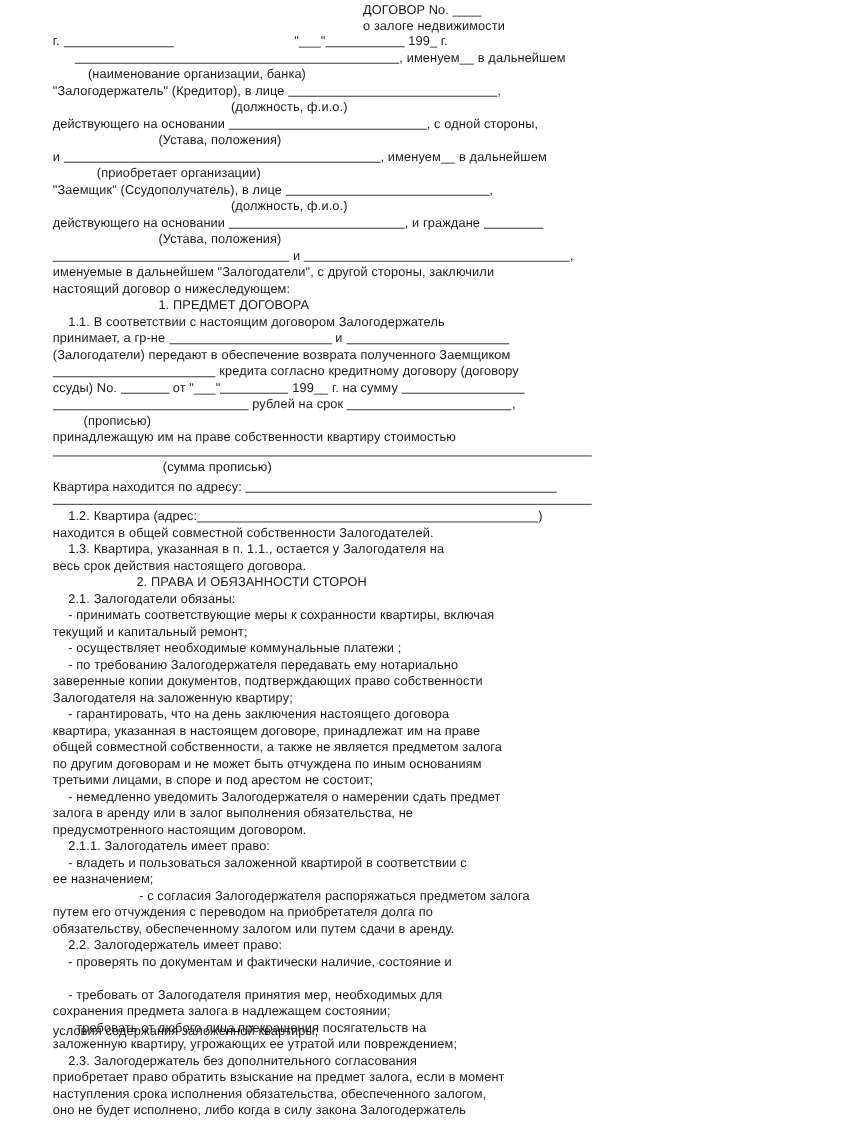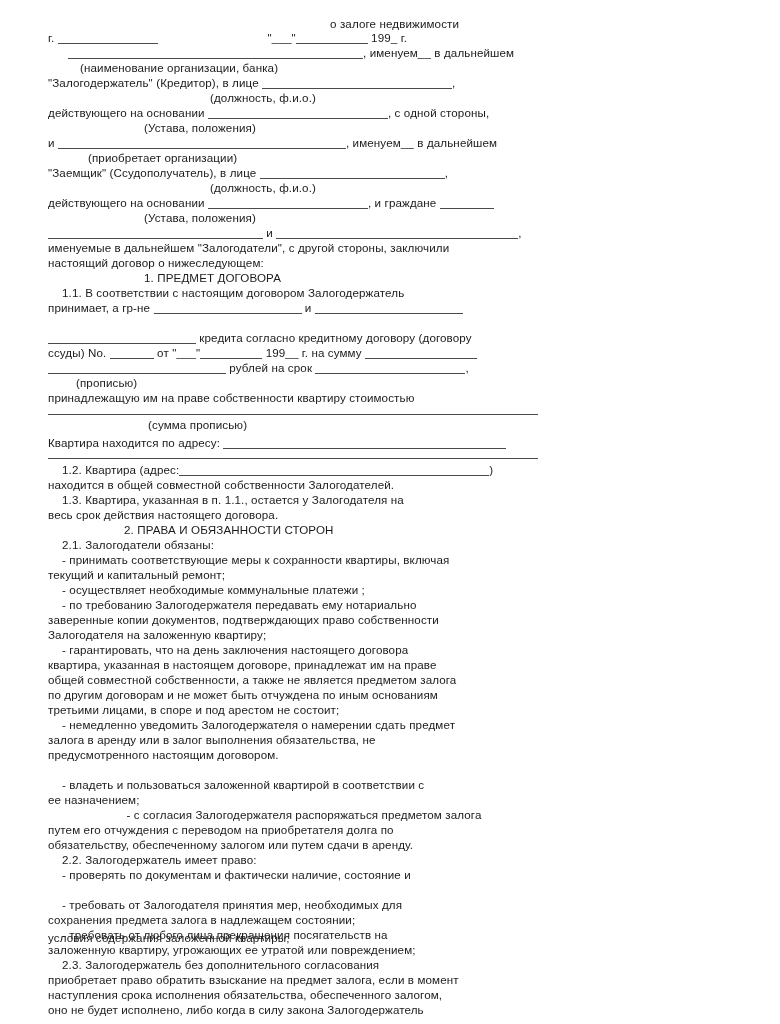--- a/index.html
+++ b/index.html
@@ -52,20 +52,23 @@
     border-bottom: 1px solid #4a4a4a;
     height: 0;
   }
   .cap { font-size: 11.6px; }
 </style>
 </head>
 <body style="color: rgb(26, 26, 26);">
 
 <div id="page" style="background: rgb(255, 255, 255);">
 
+  <div class="ln" style="left:330px;width:260px;top:2px;">
+    <span>ДОГОВОР No. ____</span>
+  </div>
 
   <div class="ln" style="left:330px;width:260px;top:16px;">
     <span>о залоге недвижимости</span>
   </div>
 
   <div class="ln" style="top:30px;">
     <span>г. </span><span class="rule" style="width: 100px; border-bottom-color: rgb(74, 74, 74);"></span><span style="display:inline-block;width:110px"></span><span>"___"</span><span class="rule" style="width: 72px; border-bottom-color: rgb(74, 74, 74);"></span>&nbsp;<span>199_ г.</span>
   </div>
 
   <div class="ln" style="top:45px;">
@@ -123,20 +126,23 @@
 
   <div class="ln" style="top:270px;left:144px;width:400px;">
     <span>1. ПРЕДМЕТ ДОГОВОРА</span>
   </div>
 
   <div class="ln ind" style="top:285px;">
     <span>1.1. В   соответствии   с   настоящим  договором   Залогодержатель</span>
   </div>
   <div class="ln" style="top:300px;">
     <span>принимает, а гр-не </span><span class="rule" style="width: 148px; border-bottom-color: rgb(74, 74, 74);"></span><span> и </span><span class="rule" style="width: 148px; border-bottom-color: rgb(74, 74, 74);"></span>
+  </div>
+  <div class="ln" style="top:315px;">
+    <span>(Залогодатели) передают в обеспечение возврата полученного  Заемщиком</span>
   </div>
   <div class="ln" style="top:330px;">
     <span class="rule" style="width: 148px; border-bottom-color: rgb(74, 74, 74);"></span><span> кредита  согласно  кредитному договору (договору</span>
   </div>
   <div class="ln" style="top:345px;">
     <span>ссуды) No. </span><span class="rule" style="width: 44px; border-bottom-color: rgb(74, 74, 74);"></span><span> от "___"</span><span class="rule" style="width: 62px; border-bottom-color: rgb(74, 74, 74);"></span><span> 199__ г. на сумму </span><span class="rule" style="width: 112px; border-bottom-color: rgb(74, 74, 74);"></span>
   </div>
   <div class="ln" style="top:360px;">
     <span class="rule" style="width: 178px; border-bottom-color: rgb(74, 74, 74);"></span><span> рублей на срок </span><span class="rule" style="width: 150px; border-bottom-color: rgb(74, 74, 74);"></span><span>,</span>
   </div>
@@ -219,20 +225,23 @@
   <div class="ln ind" style="top:717px;">
     <span>- немедленно уведомить Залогодержателя о  намерении сдать предмет</span>
   </div>
   <div class="ln" style="top:732px;">
     <span>залога   в   аренду   или   в   залог  выполнения  обязательства,  не</span>
   </div>
   <div class="ln" style="top:747px;">
     <span>предусмотренного настоящим договором.</span>
   </div>
 
+  <div class="ln ind" style="top:762px;">
+    <span>2.1.1. Залогодатель имеет право:</span>
+  </div>
   <div class="ln ind" style="top:777px;">
     <span>- владеть  и  пользоваться заложенной квартирой в соответствии с</span>
   </div>
   <div class="ln" style="top:792px;">
     <span>ее назначением;</span>
   </div>
   <div class="ln ind" style="top:807px;text-align:center;">
     <span>- с  согласия  Залогодержателя  распоряжаться  предметом  залога</span>
   </div>
   <div class="ln" style="top:822px;">

